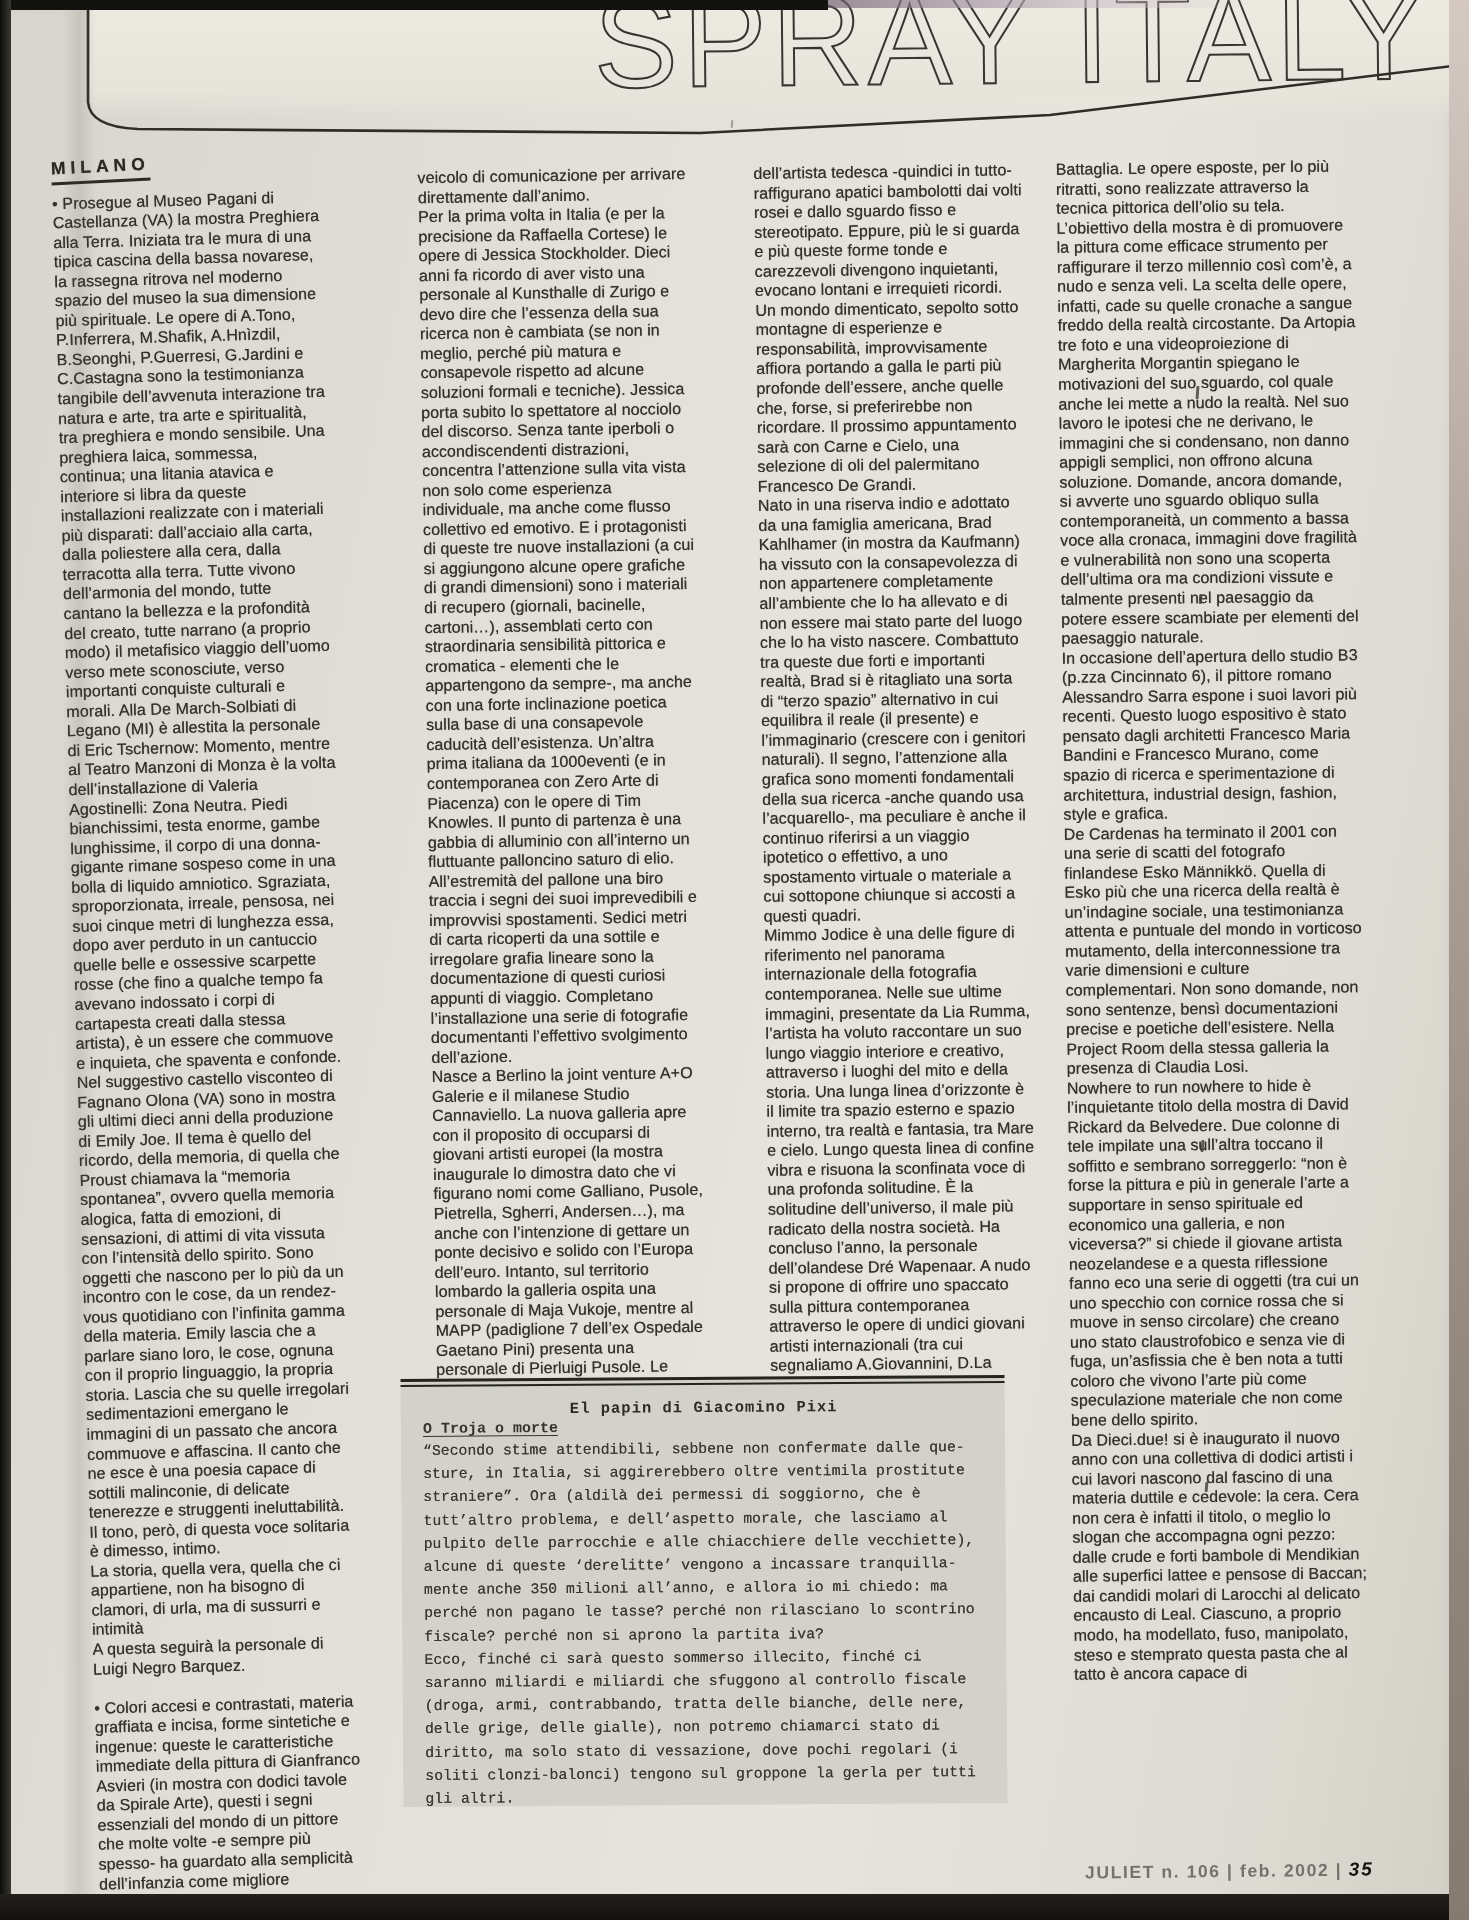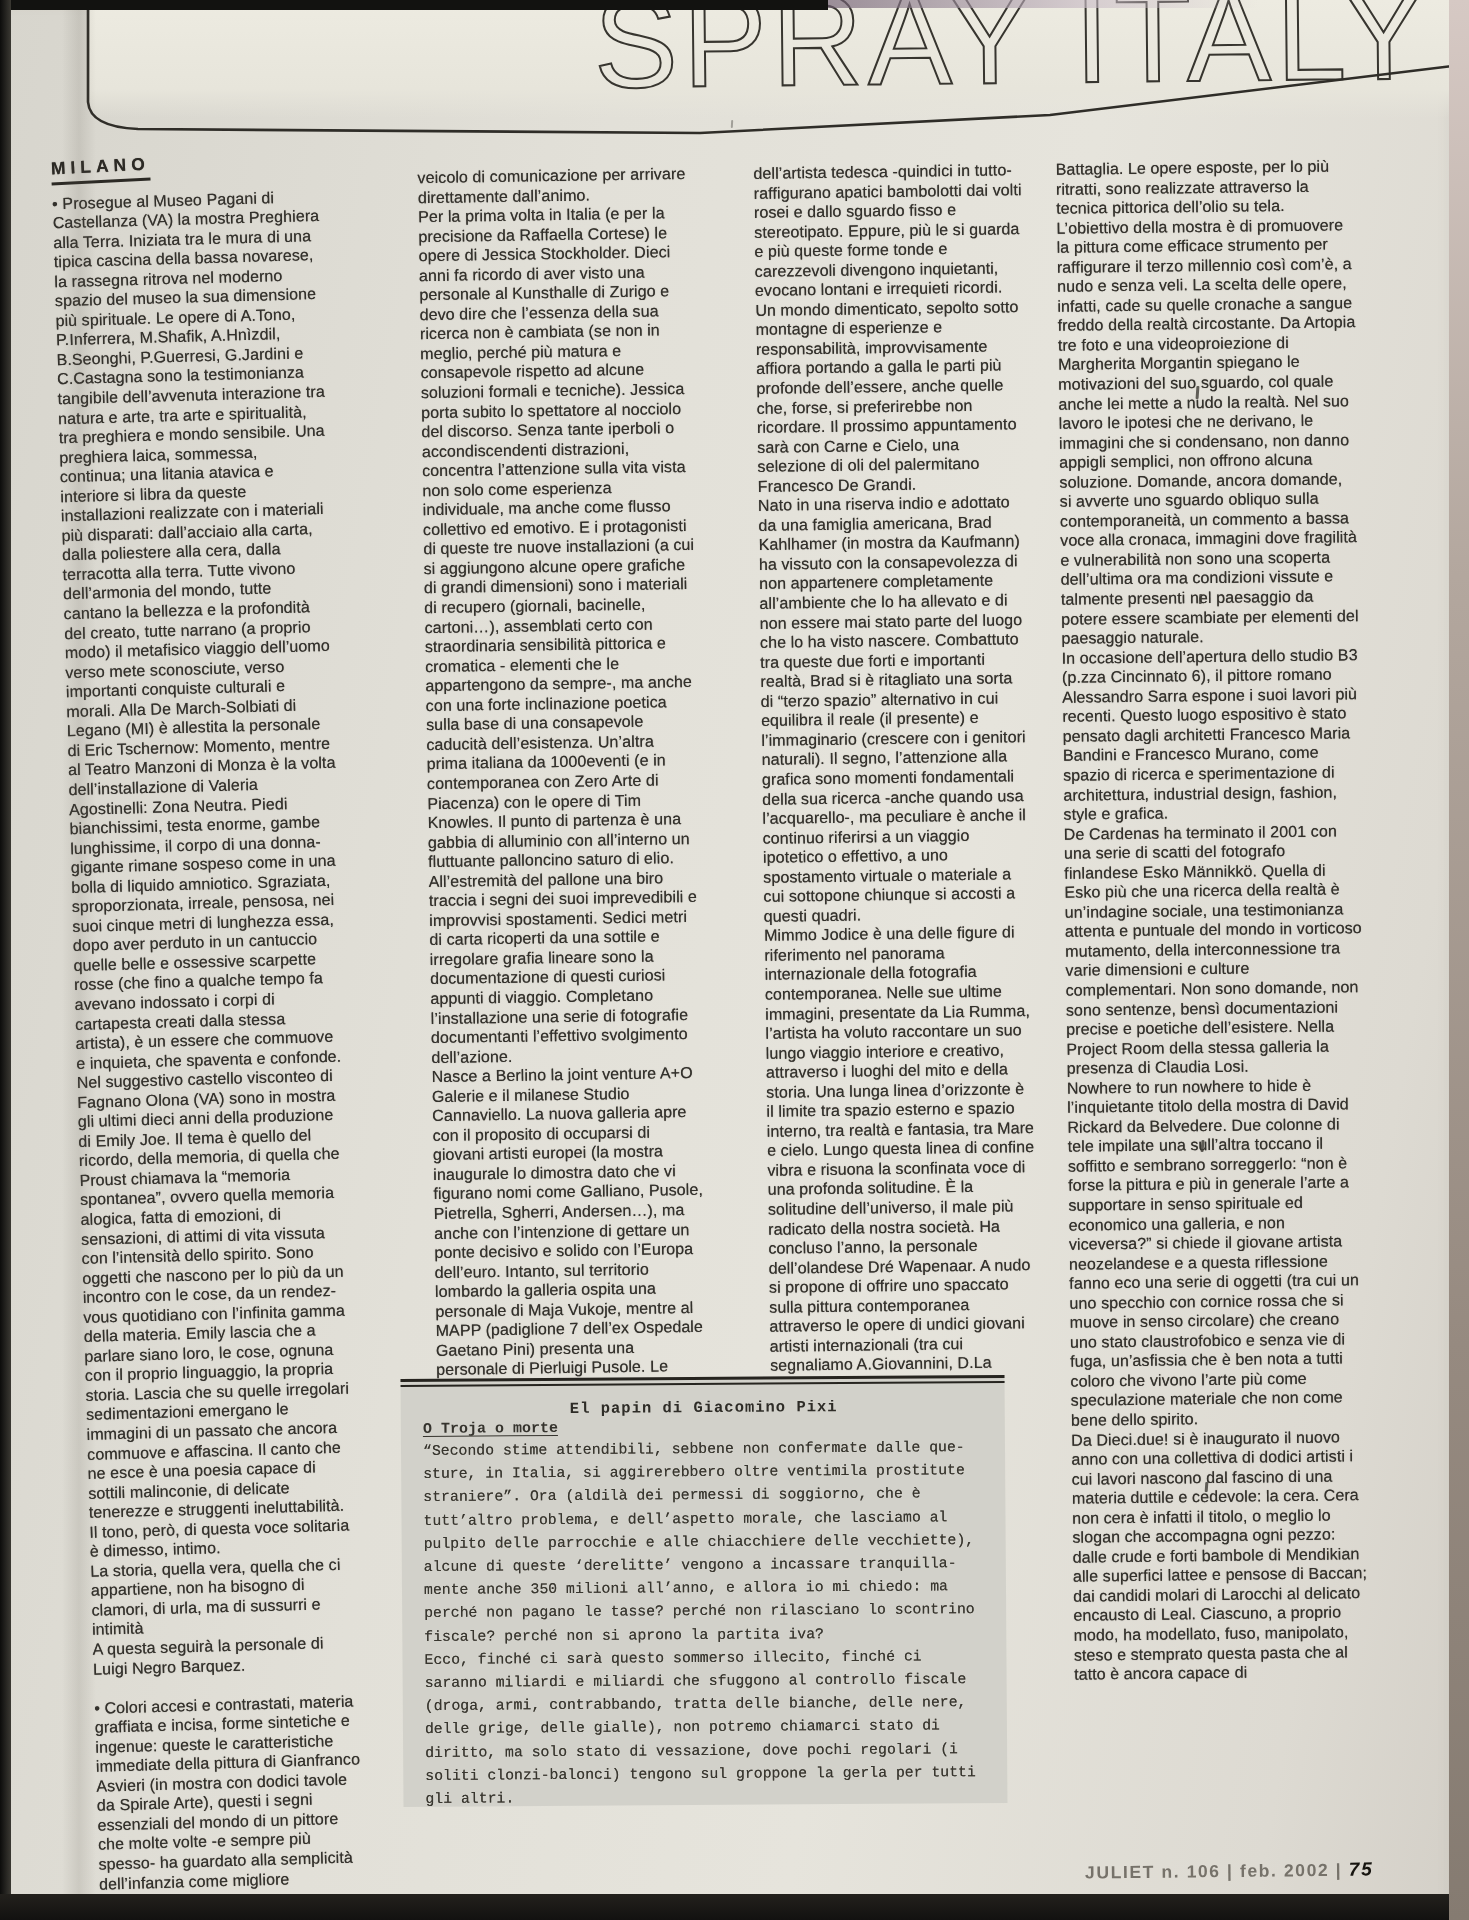--- a/index.html
+++ b/index.html
@@ -150,21 +150,21 @@
 saranno miliardi e miliardi che sfuggono al controllo fiscale
 (droga, armi, contrabbando, tratta delle bianche, delle nere,
 delle grige, delle gialle), non potremo chiamarci stato di
 diritto, ma solo stato di vessazione, dove pochi regolari (i
 soliti clonzi-balonci) tengono sul groppone la gerla per tutti
 gli altri.</div>
     </div>
   </div>
 
   <div class="footer">
-    <span>JULIET n. 106 | feb. 2002 | </span><span class="pgnum">75</span>
+    <span>JULIET n. 106 | feb. 2002 | </span><span class="pgnum">35</span>
   </div>
 
   <div class="speck sp1"></div>
   <div class="speck sp2"></div>
   <div class="speck sp3"></div>
   <div class="speck sp4"></div>
   <div class="speck sp5"></div>
 
   <div class="spine-shadow"></div>
   <div class="edge-top"></div>

